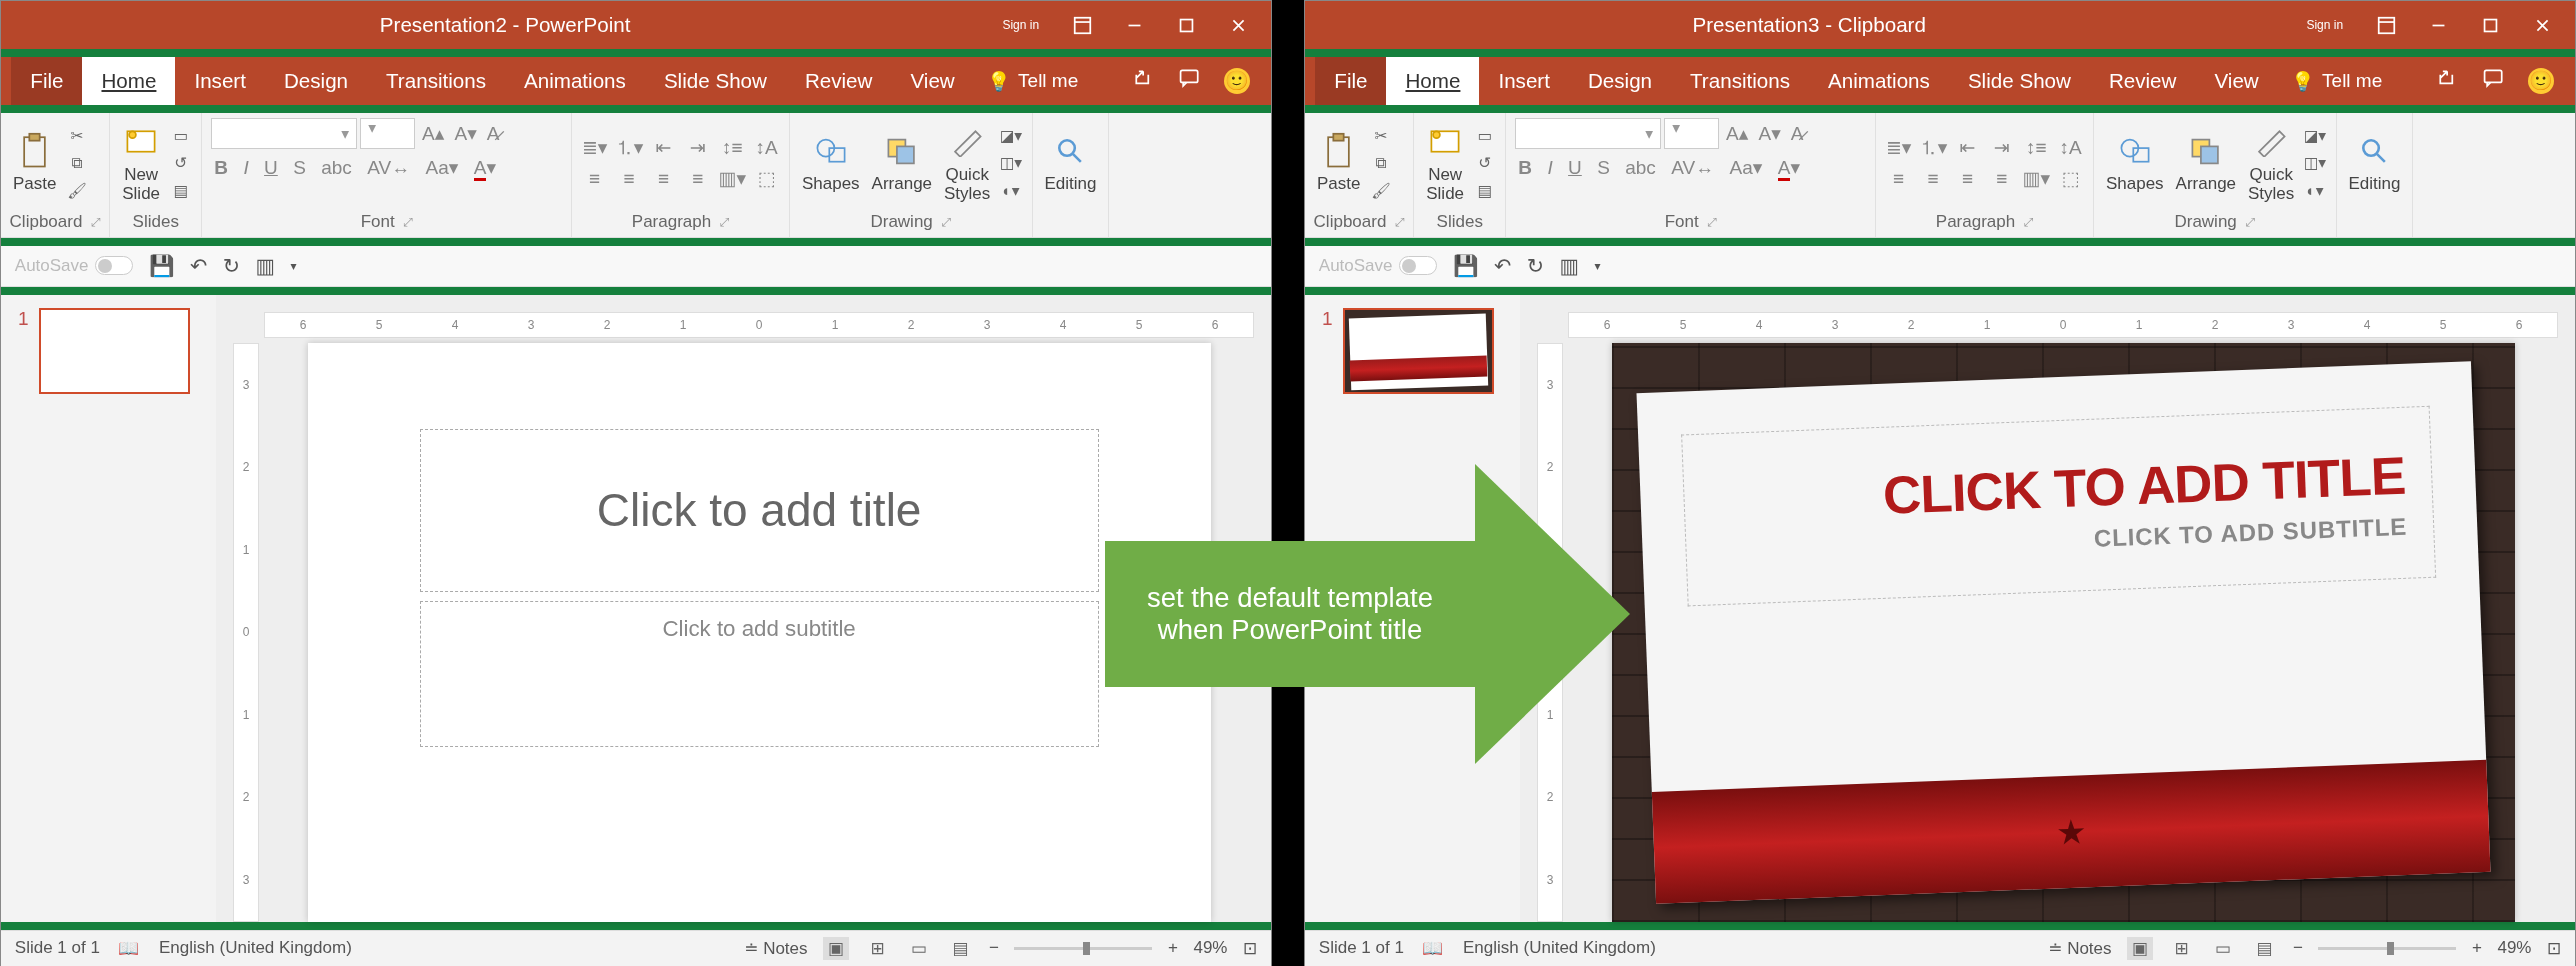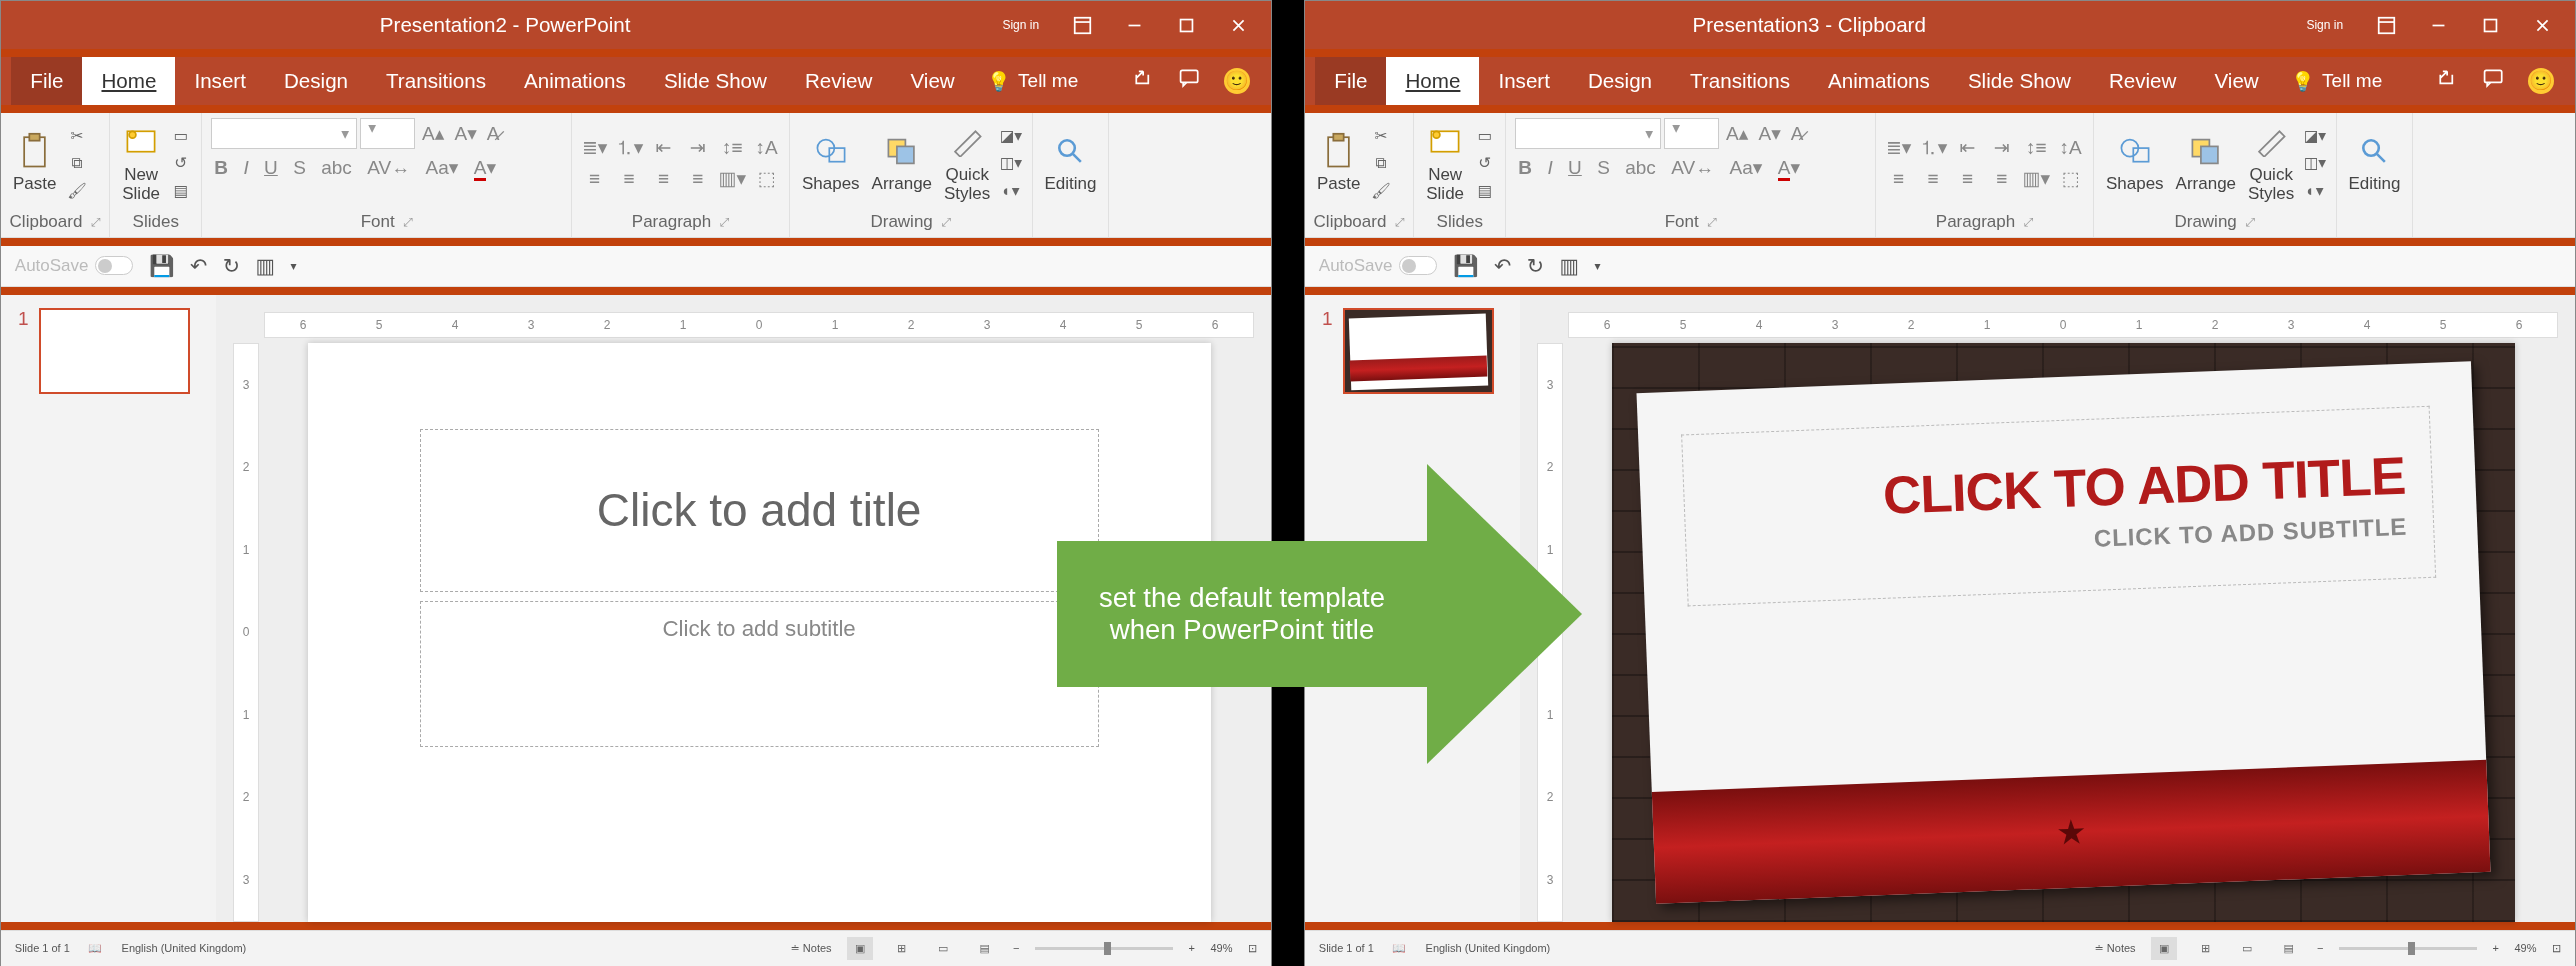--- a/index.html
+++ b/index.html
@@ -1,17 +1,17 @@
 <!DOCTYPE html>
 <html style="font-size:13.8px"><head>
 <meta charset="utf-8">
 <style>
 * { box-sizing: border-box; margin: 0; padding: 0; }
 body { font-family: "Segoe UI", Arial, sans-serif; background: #1a1a1a; display: flex; width: 2576px; height: 967px; font-size: 19px; }
-.ppt-window { width: 1272px; height: 967px; background: #c2410c; display: flex; flex-direction: column; border: 0.9px solid #888; gap: 8px; }
+.ppt-window { width: 1272px; height: 967px; background: #15803d; display: flex; flex-direction: column; border: 0.9px solid #888; gap: 8px; }
 .divider-gap { width: 32px; background: #000; }
 
 .titlebar { background: #b7472a; color: #fff; height: 48px; display: flex; align-items: center; padding: 0 6.9px; }
 .titlebar .spacer { flex: 1; }
 .titlebar-title { text-align: center; font-size: 20.6px; }
 .sign-in { font-size: 12px; margin-right: 17px; }
 .winbtn { width: 52px; height: 48px; display: flex; align-items: center; justify-content: center; font-size: 19px; }
 .titlebar svg { stroke: #fff; }
 
 .tabrow { background: #b7472a; color: #fff; height: 52px; display: flex; align-items: center; padding: 0 10.3px; }
@@ -72,28 +72,28 @@
   repeating-linear-gradient(0deg, rgba(0,0,0,0.3) 0 1.7px, transparent 1.7px 41px),
   repeating-linear-gradient(90deg, rgba(0,0,0,0.25) 0 1.7px, transparent 1.7px 86px); }
 .themed-card { position: absolute; top: 34px; left: 34px; right: 34px; bottom: 34px; background: #f5f5f5; box-shadow: 5.2px 5.2px 12px rgba(0,0,0,0.5); transform: rotate(-2.2deg); display: flex; flex-direction: column; }
 .themed-top { flex: 1; position: relative; }
 .themed-title-box { position: absolute; top: 43px; left: 43px; right: 43px; height: 172px; border: 0.9px dashed #bbb; display: flex; flex-direction: column; align-items: flex-end; justify-content: center; padding: 0 26px; }
 .themed-title { font-size: 53px; font-weight: 900; color: #b11b1b; letter-spacing: -0.9px; font-family: Impact, "Arial Black", sans-serif; }
 .themed-sub { font-size: 24px; font-weight: 800; color: #888; letter-spacing: 0.9px; font-family: "Arial Black", sans-serif; margin-top: 6.9px; }
 .themed-band { height: 112px; background: linear-gradient(#7a0f0f, #c42020, #7a0f0f); display: flex; align-items: center; justify-content: center; }
 .star { color: #5a0808; font-size: 34px; }
 
-.statusbar { height: 40px; background: #f3f3f3; border-top: 0.9px solid #ddd; display: flex; align-items: center; padding: 0 13.8px; gap: 19px; font-size: 11px; color: #555; }
+.statusbar { height: 40px; background: #f3f3f3; border-top: 0.9px solid #ddd; display: flex; align-items: center; padding: 0 13.8px; gap: 19px; font-size: 17px; color: #555; }
 .statusbar .sb-right { margin-left: auto; display: flex; align-items: center; gap: 15.5px; }
 .zoom-slider { width: 138px; height: 3.4px; background: #ccc; position: relative; }
 .zoom-slider::after { content: ""; position: absolute; top: -5.2px; left: 50%; width: 6.9px; height: 13.8px; background: #888; }
 .view-btn { width: 26px; height: 22.3px; display: flex; align-items: center; justify-content: center; color: #666; }
 .view-btn.active { background: #ddd; }
 
-.arrow-callout { position: absolute; top: 464px; left: 1057px; width: 524px; height: 301px; z-index: 50; text-decoration: underline; }
+.arrow-callout { position: absolute; top: 464px; left: 1105px; width: 524px; height: 301px; z-index: 50; text-decoration: underline; }
 .arrow-body { position: absolute; top: 77px; left: 0; width: 370px; height: 146px; background: #70ad47; display: flex; flex-direction: column; align-items: center; justify-content: center; color: #fff; font-size: 27.5px; padding: 0 17px; text-align: center; }
 .arrow-head { position: absolute; top: 0; left: 370px; width: 0; height: 0; border-top: 150px solid transparent; border-bottom: 150px solid transparent; border-left: 155px solid #70ad47; }
 </style>
 </head>
 <body>
 
 <div class="ppt-window">
 
   <div class="titlebar">
     <div class="spacer"></div>

